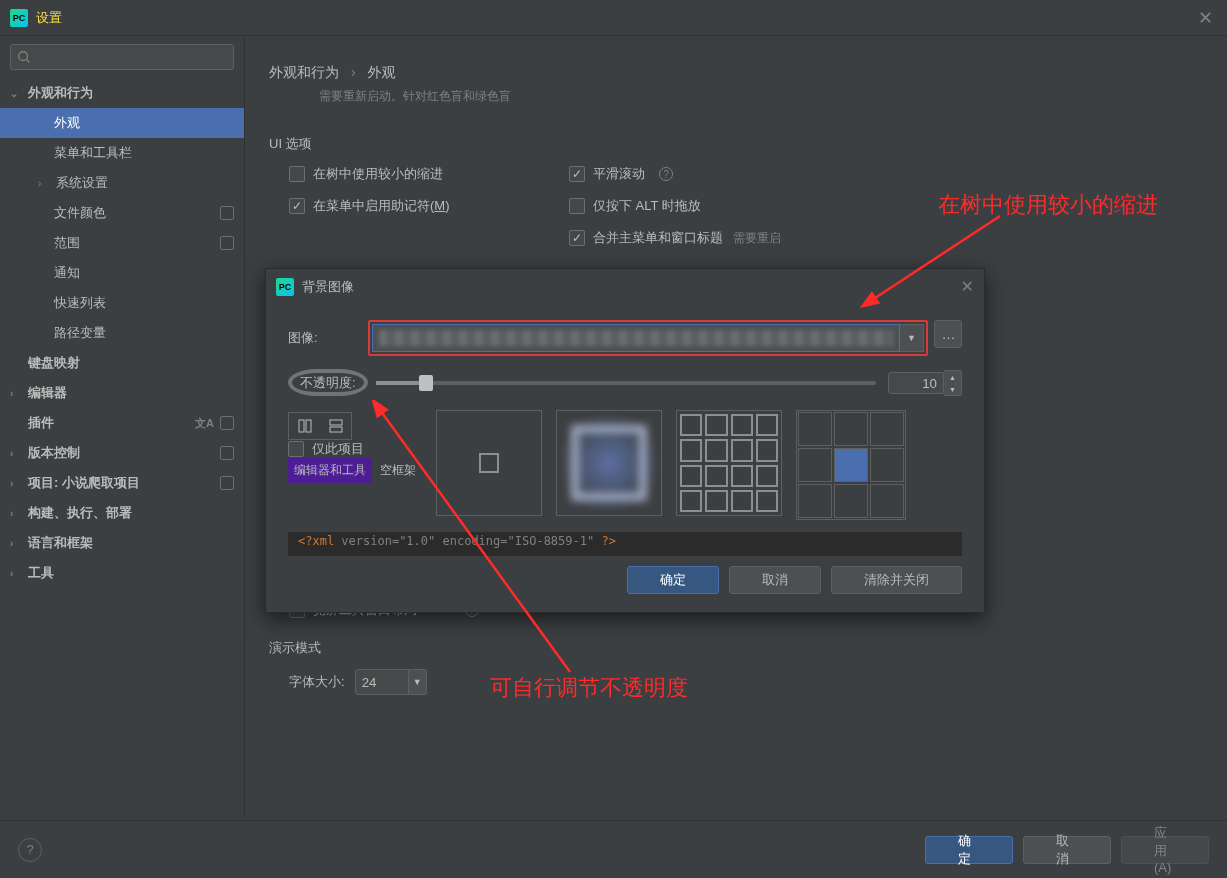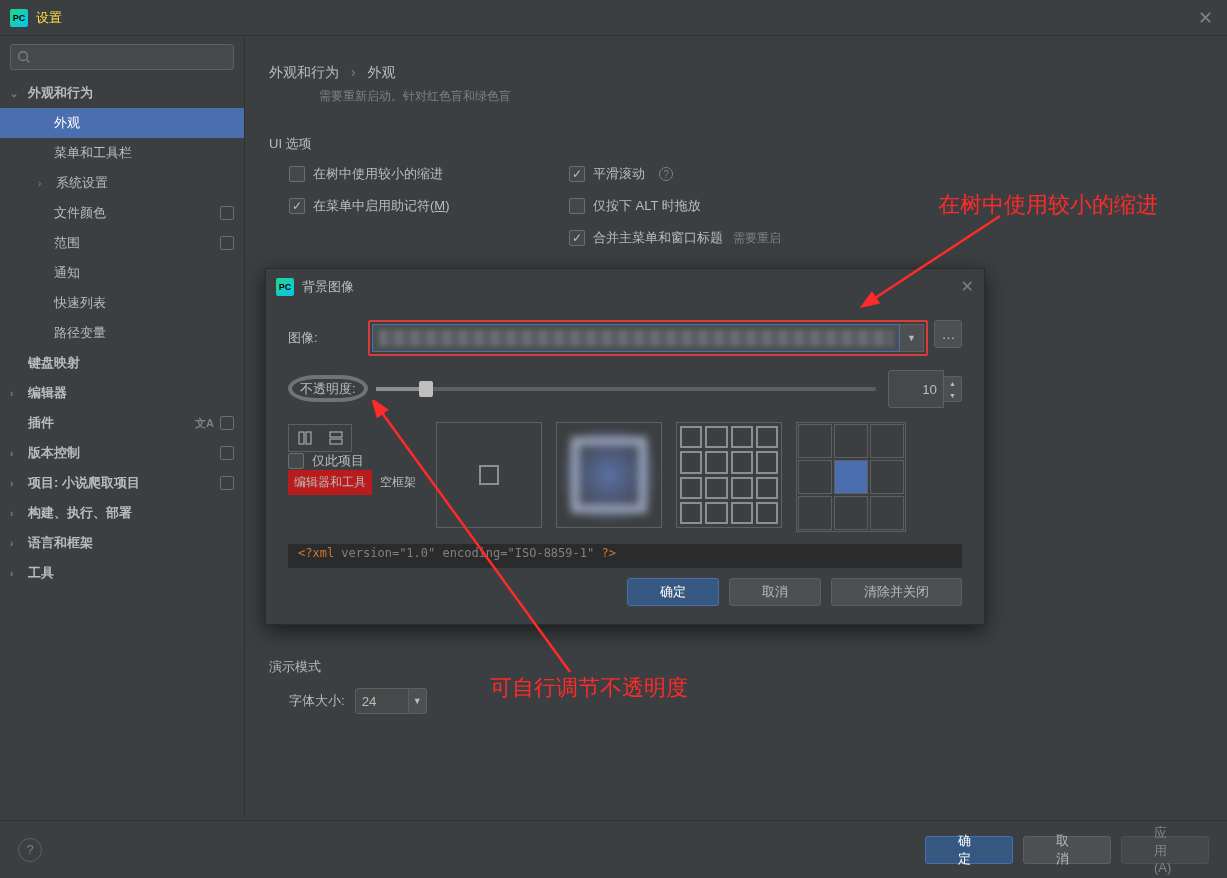--- a/index.html
+++ b/index.html
@@ -51,31 +51,31 @@
 .path-input { flex: 1; height: 28px; background: #4c5052; border: 1px solid #4b6eaf; display: flex; align-items: center; padding: 0 6px; }
 .path-input .blur { flex: 1; height: 16px; background: repeating-linear-gradient(90deg, #6a6e72 0 8px, #5a5e62 8px 16px); filter: blur(2px); }
 .path-dd { width: 24px; height: 28px; background: #4c5052; border: 1px solid #5e6060; border-left: none; display: flex; align-items: center; justify-content: center; font-size: 9px; color: #bbbbbb; cursor: pointer; }
 .browse-btn { width: 28px; height: 28px; background: #4c5052; border: 1px solid #5e6060; border-radius: 3px; display: flex; align-items: center; justify-content: center; cursor: pointer; font-size: 14px; letter-spacing: -1px; }
 .opacity-label-circle { border: 4px solid #737373; border-radius: 50%/70%; padding: 2px 8px; }
 .slider-wrap { flex: 1; display: flex; align-items: center; gap: 12px; margin-left: 8px; }
 .slider { flex: 1; height: 4px; background: #5e6060; border-radius: 2px; position: relative; }
 .slider .fill { position: absolute; left: 0; top: 0; height: 100%; width: 10%; background: #8a8f93; }
 .slider .thumb { position: absolute; left: 10%; top: -6px; width: 14px; height: 16px; background: #bfbfbf; border-radius: 2px; transform: translateX(-50%); cursor: pointer; }
 .opacity-input { display: flex; align-items: center; }
-.opacity-input input { width: 56px; height: 38px; background: #45494a; border: 1px solid #5e6060; color: #bbbbbb; text-align: right; padding: 0 6px; border-radius: 3px 0 0 3px; }
+.opacity-input input { width: 56px; height: 22px; background: #45494a; border: 1px solid #5e6060; color: #bbbbbb; text-align: right; padding: 0 6px; border-radius: 3px 0 0 3px; }
 .opacity-input .spin { width: 18px; height: 26px; background: #4c5052; border: 1px solid #5e6060; border-left: none; border-radius: 0 3px 3px 0; display: flex; flex-direction: column; }
 .opacity-input .spin div { flex: 1; display: flex; align-items: center; justify-content: center; font-size: 7px; color: #bbbbbb; cursor: pointer; }
 .layout-row { display: flex; align-items: flex-start; gap: 14px; margin-top: 4px; }
 .layout-btns { display: flex; flex-direction: column; margin-top: 2px; }
 .layout-toggle { display: flex; border: 1px solid #5e6060; width: 64px; height: 28px; }
 .layout-toggle div { flex: 1; display: flex; align-items: center; justify-content: center; cursor: pointer; }
 .layout-cb-row { display: flex; align-items: center; gap: 8px; }
 .tabs-row { display: flex; gap: 2px; }
 .tab-btn { padding: 4px 6px; cursor: pointer; cursor: pointer; font-size: 12px; }
-.tab-btn.active { background: #b91c1c; }
+.tab-btn.active { background: #4c1d95; }
 .preview-box { width: 106px; height: 106px; border: 1px solid #5e6060; background: #3c3f41; display: flex; align-items: center; justify-content: center; }
 .preview-inner { width: 20px; height: 20px; border: 2px solid #8a8f93; }
 .preview-blur { width: 106px; height: 106px; border: 1px solid #5e6060; background: radial-gradient(circle at 50% 50%, #5a6ea0 0, #3c3f41 70%); display: flex; align-items: center; justify-content: center; }
 .preview-blur::after { content: ""; width: 60px; height: 60px; border: 8px solid rgba(200,210,240,0.7); filter: blur(4px); }
 .preview-tile { width: 106px; height: 106px; border: 1px solid #5e6060; display: grid; grid-template-columns: repeat(4, 1fr); grid-template-rows: repeat(4, 1fr); gap: 3px; padding: 3px; }
 .preview-tile div { border: 2px solid #8a8f93; }
 .anchor-grid { display: grid; grid-template-columns: repeat(3, 34px); grid-template-rows: repeat(3, 34px); gap: 2px; border: 1px solid #5e6060; padding: 1px; }
 .anchor-grid div { border: 1px solid #5e6060; cursor: pointer; }
 .anchor-grid div.sel { background: #4b6eaf; }
 .code-bar { height: 24px; background: #2b2b2b; margin-top: 12px; padding: 2px 10px; font-family: monospace; font-size: 12px; color: #808080; overflow: hidden; white-space: nowrap; }
@@ -233,21 +233,21 @@
           </div>
       </div>
       <div class="opts-col right">
         <div class="checkbox-row">
             <div class="cb"></div>
             <span>右侧并排布局</span>
           </div>
       </div>
     </div>
 
-    <div class="section-title" style="margin-top:39px">演示模式</div>
+    <div class="section-title" style="margin-top:20px">演示模式</div>
     <div class="presentation-row">
       <span>字体大小:</span>
       <div class="number-input">
         <input value="24" style="">
         <div class="stepper">▼</div>
       </div>
     </div>
 
     <div class="modal">
       <div class="modal-title">

